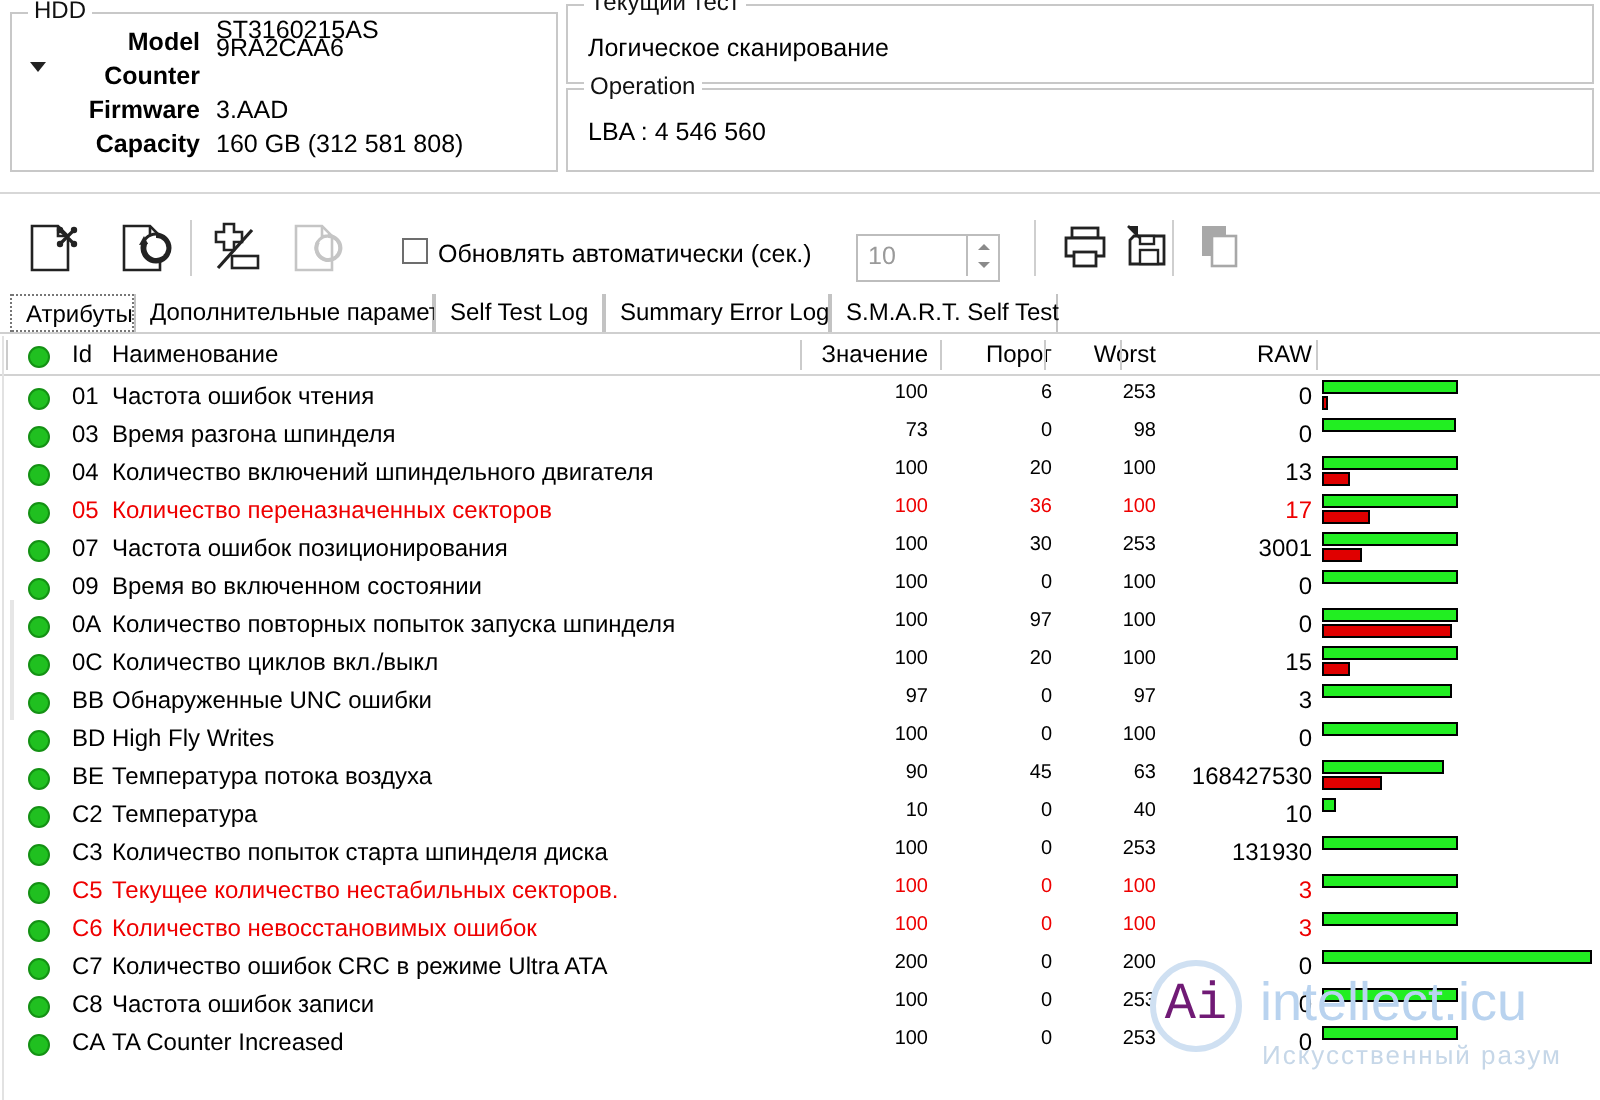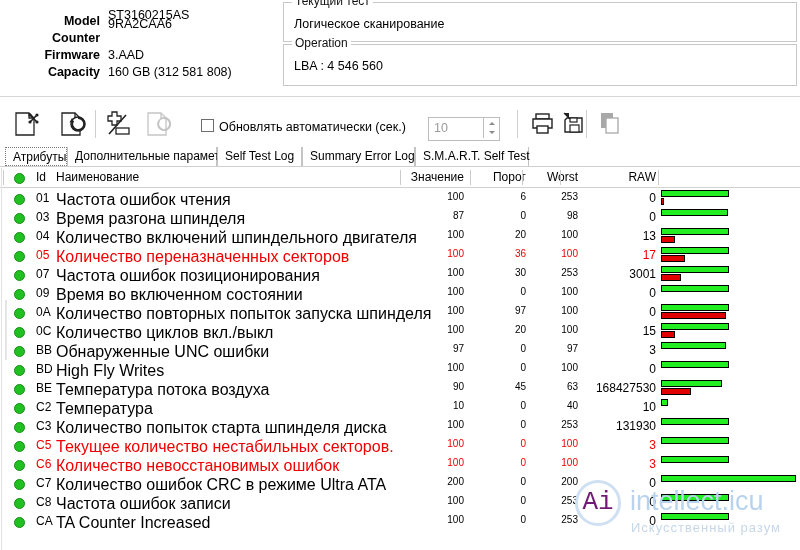--- a/index.html
+++ b/index.html
@@ -71,21 +71,21 @@
   #table{position:absolute;left:0;top:168px;width:800px;}
   #thead{position:relative;height:20px;background:#ffffff;}
   .hcell{position:absolute;top:0;height:19px;line-height:19px;font-size:12px;white-space:nowrap;}
   .hsep{position:absolute;top:2px;width:1px;height:15px;background:#cbcbcb;}
   #thead-line{position:absolute;left:0;top:19px;width:800px;height:1px;background:#d2d2d2;}
 
   .row{position:absolute;left:0;width:800px;height:19px;}
   .dot{position:absolute;left:14px;top:5px;width:9px;height:9px;border-radius:50%;
        background:#20c020;border:1px solid #149114;}
   .c-id{position:absolute;left:36px;top:2px;font-size:12px;}
-  .c-name{position:absolute;left:56px;top:2px;font-size:16px;white-space:nowrap;}
+  .c-name{position:absolute;left:56px;top:2px;font-size:12px;white-space:nowrap;}
   .c-val{position:absolute;width:50px;text-align:right;top:2px;font-size:10px;}
   .c-value{left:414px;}
   .c-thresh{left:476px;}
   .c-worst{left:528px;}
   .c-raw{position:absolute;left:560px;width:96px;text-align:right;top:2px;font-size:12px;}
   .red{color:#ee0000;font-weight:normal;}
 
   .barwrap{position:absolute;left:661px;top:1px;width:135px;height:17px;}
   .bar{position:absolute;left:0;height:7px;border:1px solid #000;box-sizing:border-box;}
   .bar-g{top:0;background:#22ee22;}
@@ -101,20 +101,24 @@
   #wm-sub{position:absolute;left:56px;top:42px;font-size:13px;color:#c6d7e8;letter-spacing:1px;}
 
   #left-edge{position:absolute;left:1px;top:168px;width:1px;height:382px;background:#e2e2e2;}
   #left-edge2{position:absolute;left:5px;top:300px;width:2px;height:60px;background:#e6e6e6;}
 </style>
 </head>
 <body>
 
 <div id="top-panel">
 
+  <div class="groupbox" id="hdd-group">
+    <span class="gb-title">HDD</span>
+    <div id="hdd-arrow"></div>
+  </div>
 
   <div class="groupbox" id="test-group">
     <span class="gb-title">Текущий тест</span>
     <div class="gb-body">Логическое сканирование</div>
   </div>
 
   <div class="groupbox" id="oper-group">
     <span class="gb-title">Operation</span>
     <div class="gb-body">LBA : 4 546 560</div>
   </div>
@@ -259,21 +263,21 @@
         <span class="c-raw">0</span>
         <div class="barwrap">
           <div class="bar bar-g" style="width: 68px;"></div>
           <div class="bar bar-r" style="width: 3px;"></div>
         </div>
       </div>
       <div class="row" style="top: 40px;">
         <span class="dot"></span>
         <span class="c-id">03</span>
         <span class="c-name">Время разгона шпинделя</span>
-        <span class="c-val c-value">87</span>
+        <span class="c-val c-value">73</span>
         <span class="c-val c-thresh">0</span>
         <span class="c-val c-worst">98</span>
         <span class="c-raw">0</span>
         <div class="barwrap">
           <div class="bar bar-g" style="width: 67px;"></div>
         </div>
       </div>
       <div class="row" style="top: 59px;">
         <span class="dot"></span>
         <span class="c-id">04</span>

